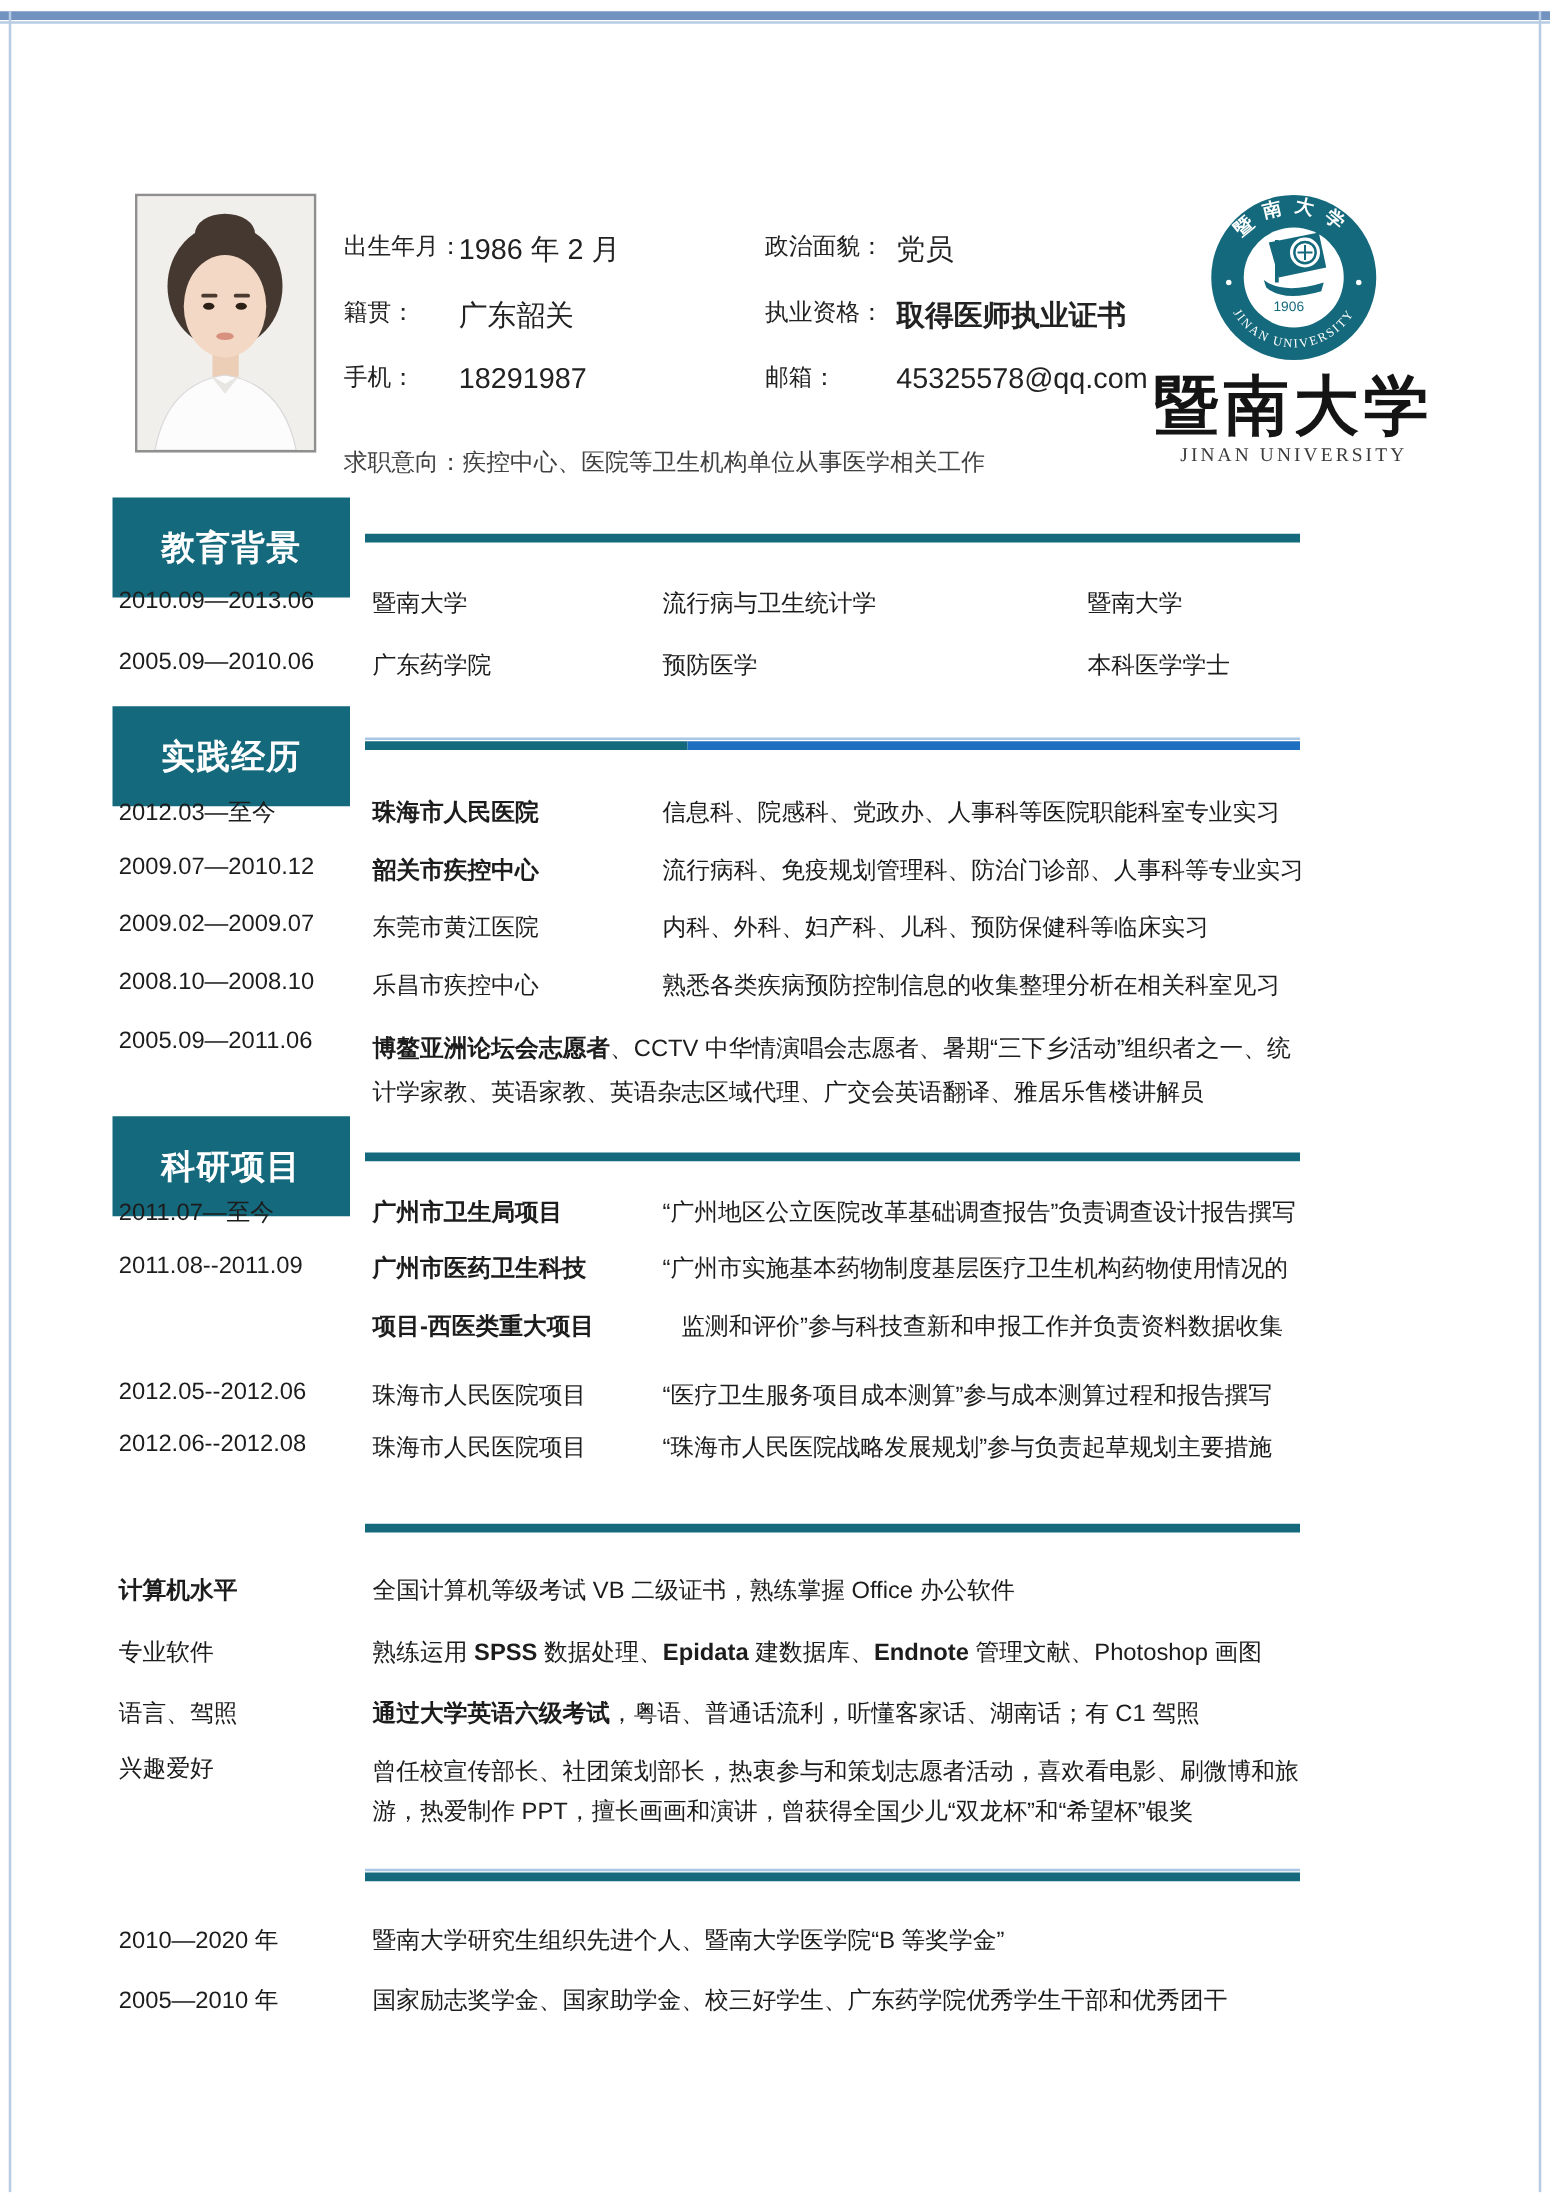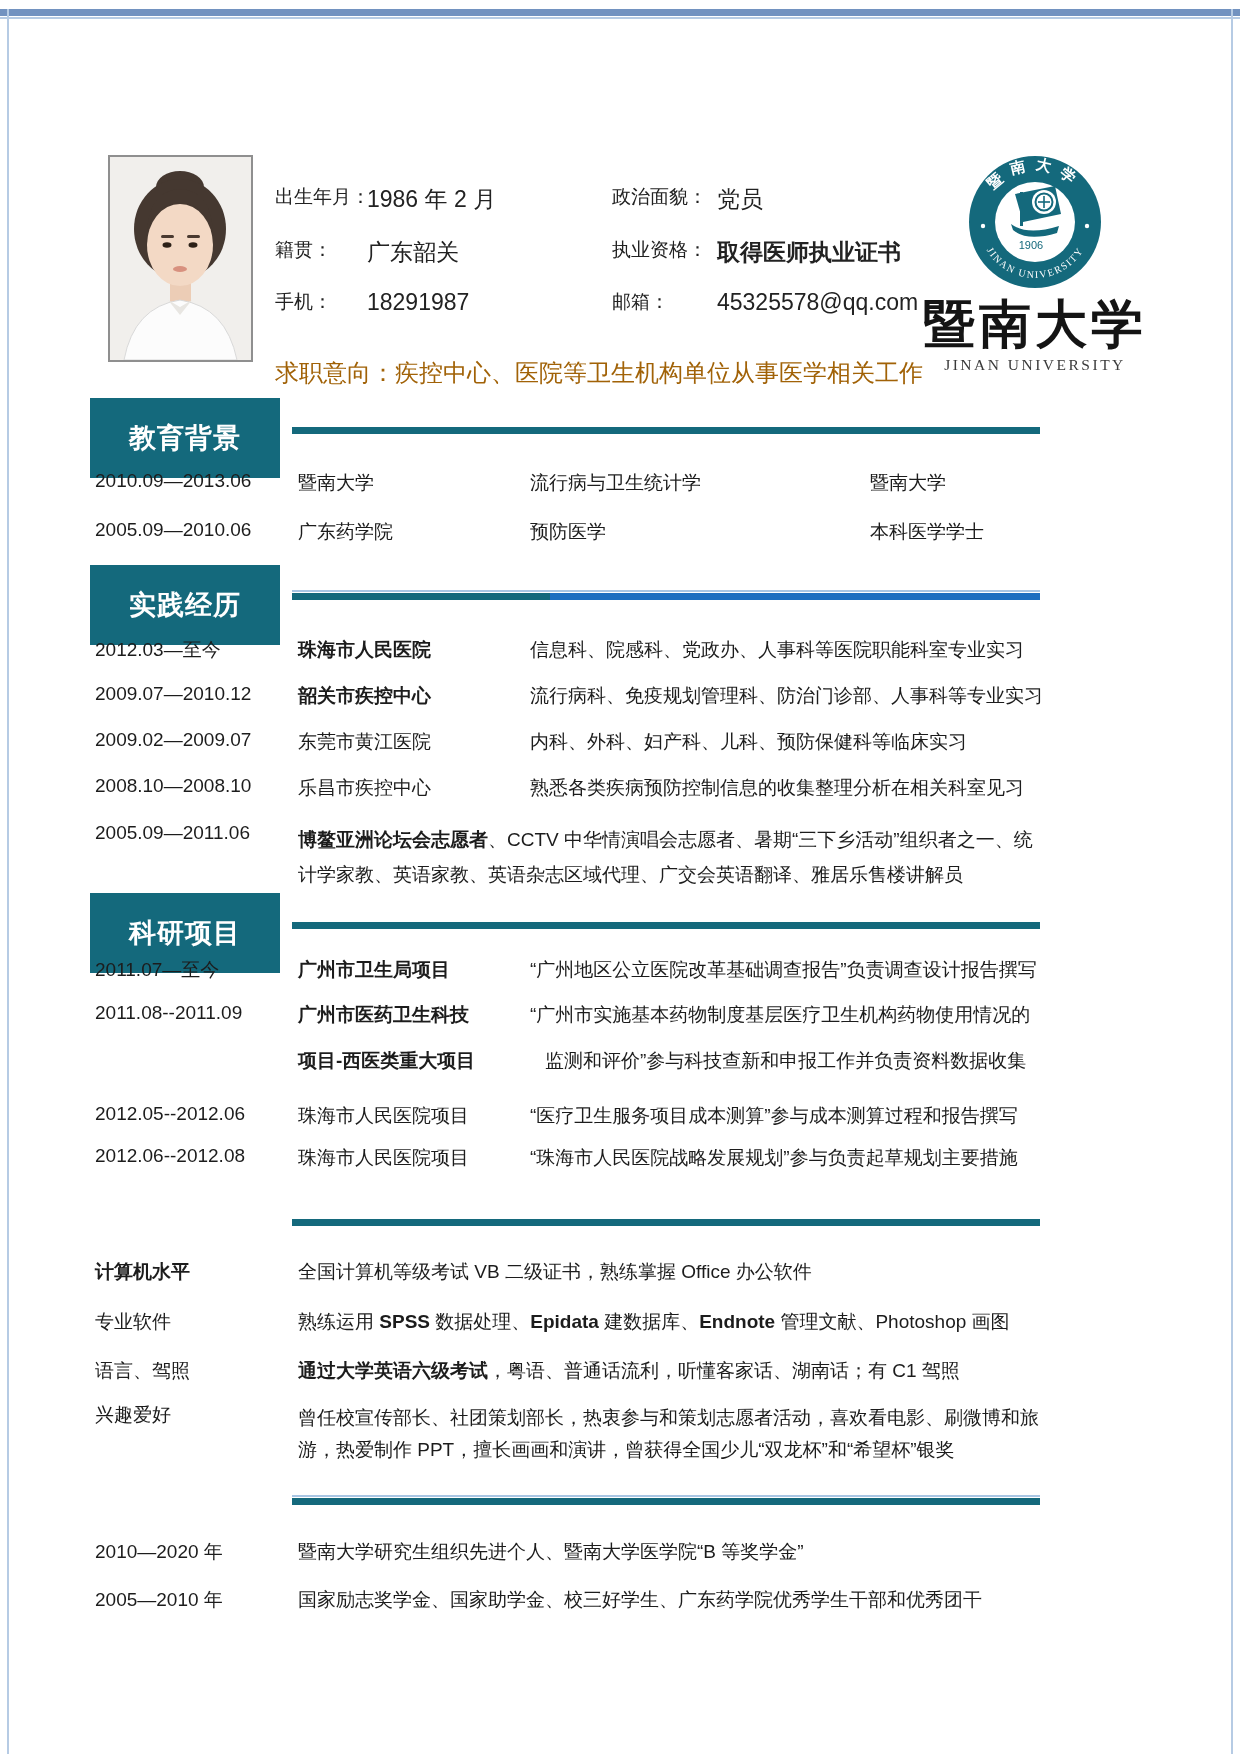--- a/index.html
+++ b/index.html
@@ -11,21 +11,21 @@
   .frame-top{position:absolute;left:0;top:9px;width:1240px;height:7px;background:#7292c0;}
   .frame-top-light{position:absolute;left:0;top:17px;width:1240px;height:2px;background:#b6cbe4;}
   .frame-side{position:absolute;top:9px;width:2px;height:1745px;background:#b6cbe4;}
   
   .doc-title{position:absolute;left:300px;top:112px;width:540px;text-align:center;
              font-size:50px;font-weight:900;letter-spacing:2px;color:#0d0d0d;}
   .photo{position:absolute;left:108px;top:155px;width:145px;height:207px;border:2px solid #8f8f8f;
          box-sizing:border-box;background:#f1efed;}
   .info-label{font-size:19px;color:#222;white-space:nowrap;}
   .info-value{font-size:23px;color:#222;white-space:nowrap;}
-  .objective{position:absolute;left:275px;top:357px;font-size:24px;color:#a16207;white-space:nowrap;}
+  .objective{position:absolute;left:275px;top:357px;font-size:19px;color:#404040;white-space:nowrap;}
   
   .logo-cn{position:absolute;left:915px;top:290px;width:240px;text-align:center;
            font-family:"Liberation Serif","DejaVu Serif",serif;font-weight:900;
            font-size:52px;letter-spacing:4px;color:#141414;}
   .logo-en{position:absolute;left:915px;top:356px;width:240px;text-align:center;
            font-family:"Liberation Serif","DejaVu Serif",serif;font-size:15.5px;
            letter-spacing:2.5px;color:#3a3a3a;white-space:nowrap;}
   
   .sec-box{position:absolute;left:90px;width:190px;height:80px;background:#14697c;
            display:flex;align-items:center;justify-content:center;}

